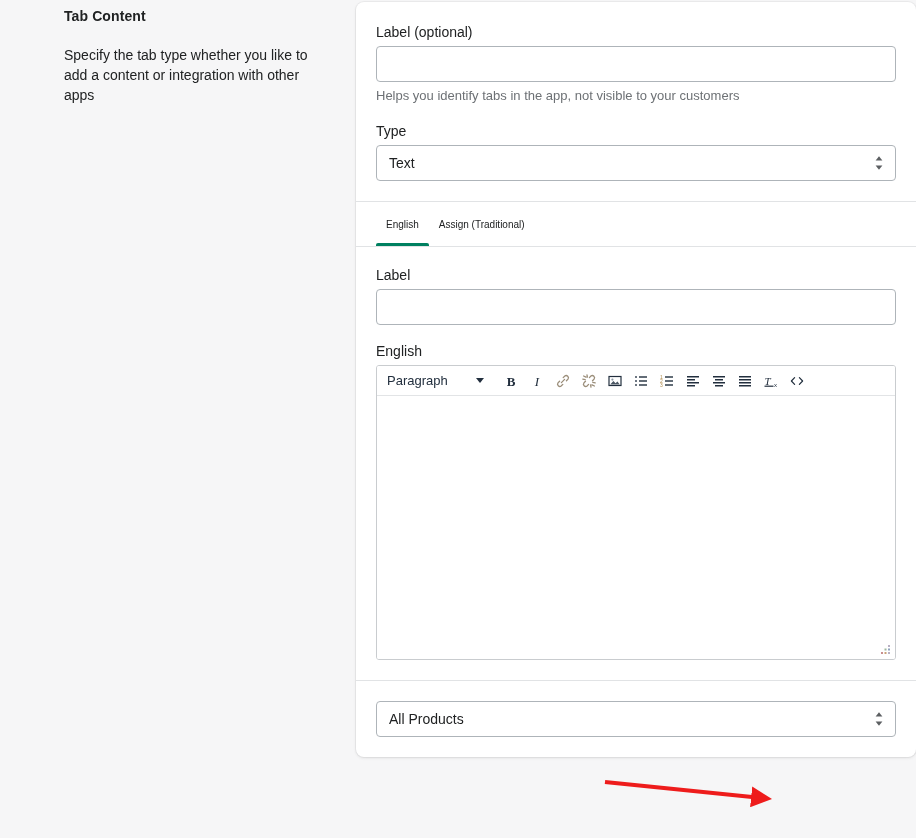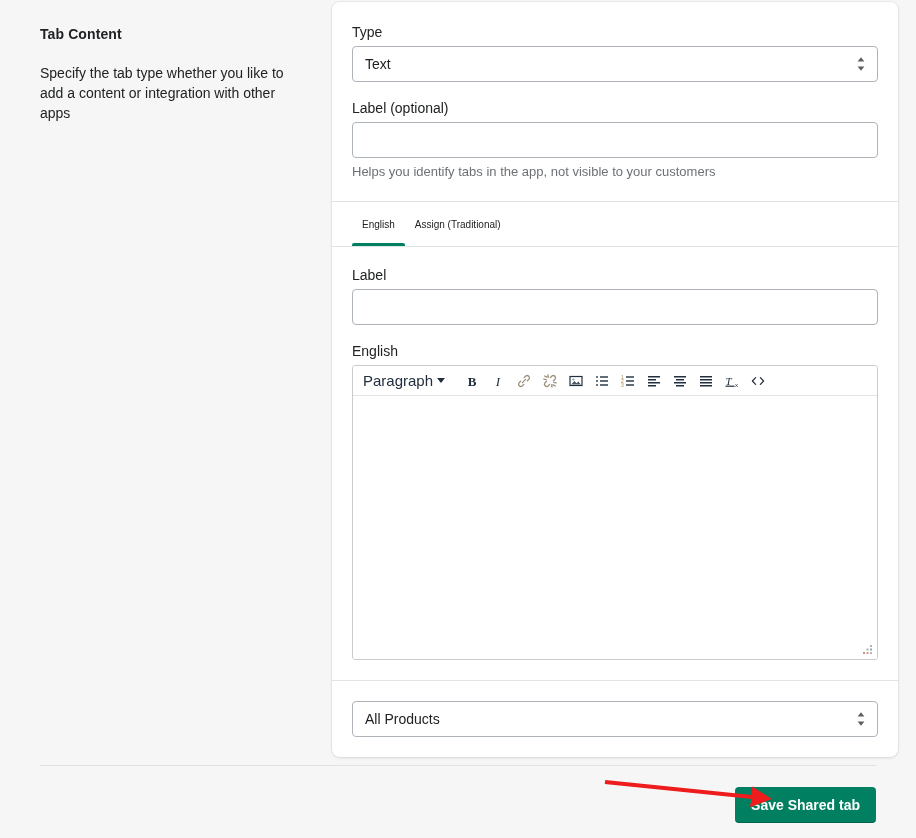--- a/index.html
+++ b/index.html
@@ -25,22 +25,23 @@
     position: absolute;
     top: 0;
     left: 0;
     width: 916px;
     height: 755px;
     display: flex;
     align-items: flex-start;
   }
   .side-panel {
     width: 332px;
-    padding: 24px 42px 0 40px;
+    padding: 6px 42px 0 40px;
     flex: 0 0 332px;
+    margin-left: 24px;
   }
   .side-title {
     font-size: 14px;
     font-weight: bold;
     letter-spacing: .1px;
     color: #202223;
     margin: 0 0 19px 0;
     line-height: 20px;
   }
   .side-desc {
@@ -147,24 +148,24 @@
     display: flex;
     align-items: center;
     height: 30px;
     border-bottom: 1px solid #e2e4e6;
     padding: 0 4px;
     background: #fff;
   }
   .tb-para {
     display: flex;
     align-items: center;
-    gap: 4px;
+    gap: 28px;
     padding: 0 6px 0 6px;
     height: 24px;
-    font-size: 15px;
+    font-size: 13px;
     color: #222f3e;
     cursor: pointer;
     margin-right: 8px;
     justify-content: center;
   }
   .caret-down {
     width: 0; height: 0;
     border-left: 4px solid transparent;
     border-right: 4px solid transparent;
     border-top: 5px solid #222f3e;
@@ -244,40 +245,40 @@
   <div class="settings-row">
 
     <div class="side-panel">
       <h2 class="side-title">Tab Content</h2>
       <p class="side-desc">Specify the tab type whether you like to add a content or integration with other apps</p>
     </div>
 
     <div class="card">
 
       <div class="card-section">
+
+        <div class="field">
+          <label class="field-label">Label (optional)</label>
+          <input class="input-box" type="text" value="" placeholder="" style="">
+          <div class="help-text">Helps you identify tabs in the app, not visible to your customers</div>
+        </div>
 
         <div class="field">
           <label class="field-label">Type</label>
           <div class="select-wrap">
             <div class="input-box">Text</div>
             <span class="stepper-icon">
               <svg width="10" height="16" viewBox="0 0 10 16" aria-hidden="true">
                 <path d="M5 1.2 L8.4 5.6 H1.6 Z" fill="#5c5f62"></path>
                 <path d="M5 14.8 L8.4 10.4 H1.6 Z" fill="#5c5f62"></path>
               </svg>
             </span>
           </div>
         </div>
 
-        <div class="field">
-          <label class="field-label">Label (optional)</label>
-          <input class="input-box" type="text" value="" placeholder="" style="">
-          <div class="help-text">Helps you identify tabs in the app, not visible to your customers</div>
-        </div>
-
       </div>
 
       <div class="divider"></div>
 
       <div class="tabs">
         <div class="tab active">
           <span>English</span>
         </div>
         <div class="tab">
           <span>Assign (Traditional)</span>
@@ -438,26 +439,20 @@
                 <path d="M5 14.8 L8.4 10.4 H1.6 Z" fill="#5c5f62"></path>
               </svg>
             </span>
           </div>
         </div>
       </div>
 
     </div>
   </div>
 
-  <div class="footer">
-    <div class="footer-divider"></div>
-    <div class="footer-actions">
-      <button class="save-btn">Save Shared tab</button>
-    </div>
-  </div>
 
   <svg class="annotation" viewBox="0 0 916 838">
     <defs>
       <marker id="arrowhead" markerWidth="5" markerHeight="5" refX="1.4" refY="2.5" orient="auto">
         <path d="M0,0 L5,2.5 L0,5 Z" fill="#ee1c1c"></path>
       </marker>
     </defs>
     <line x1="605" y1="782" x2="757" y2="797.5" stroke="#ee1c1c" stroke-width="4.2" marker-end="url(#arrowhead)"></line>
   </svg>
 

